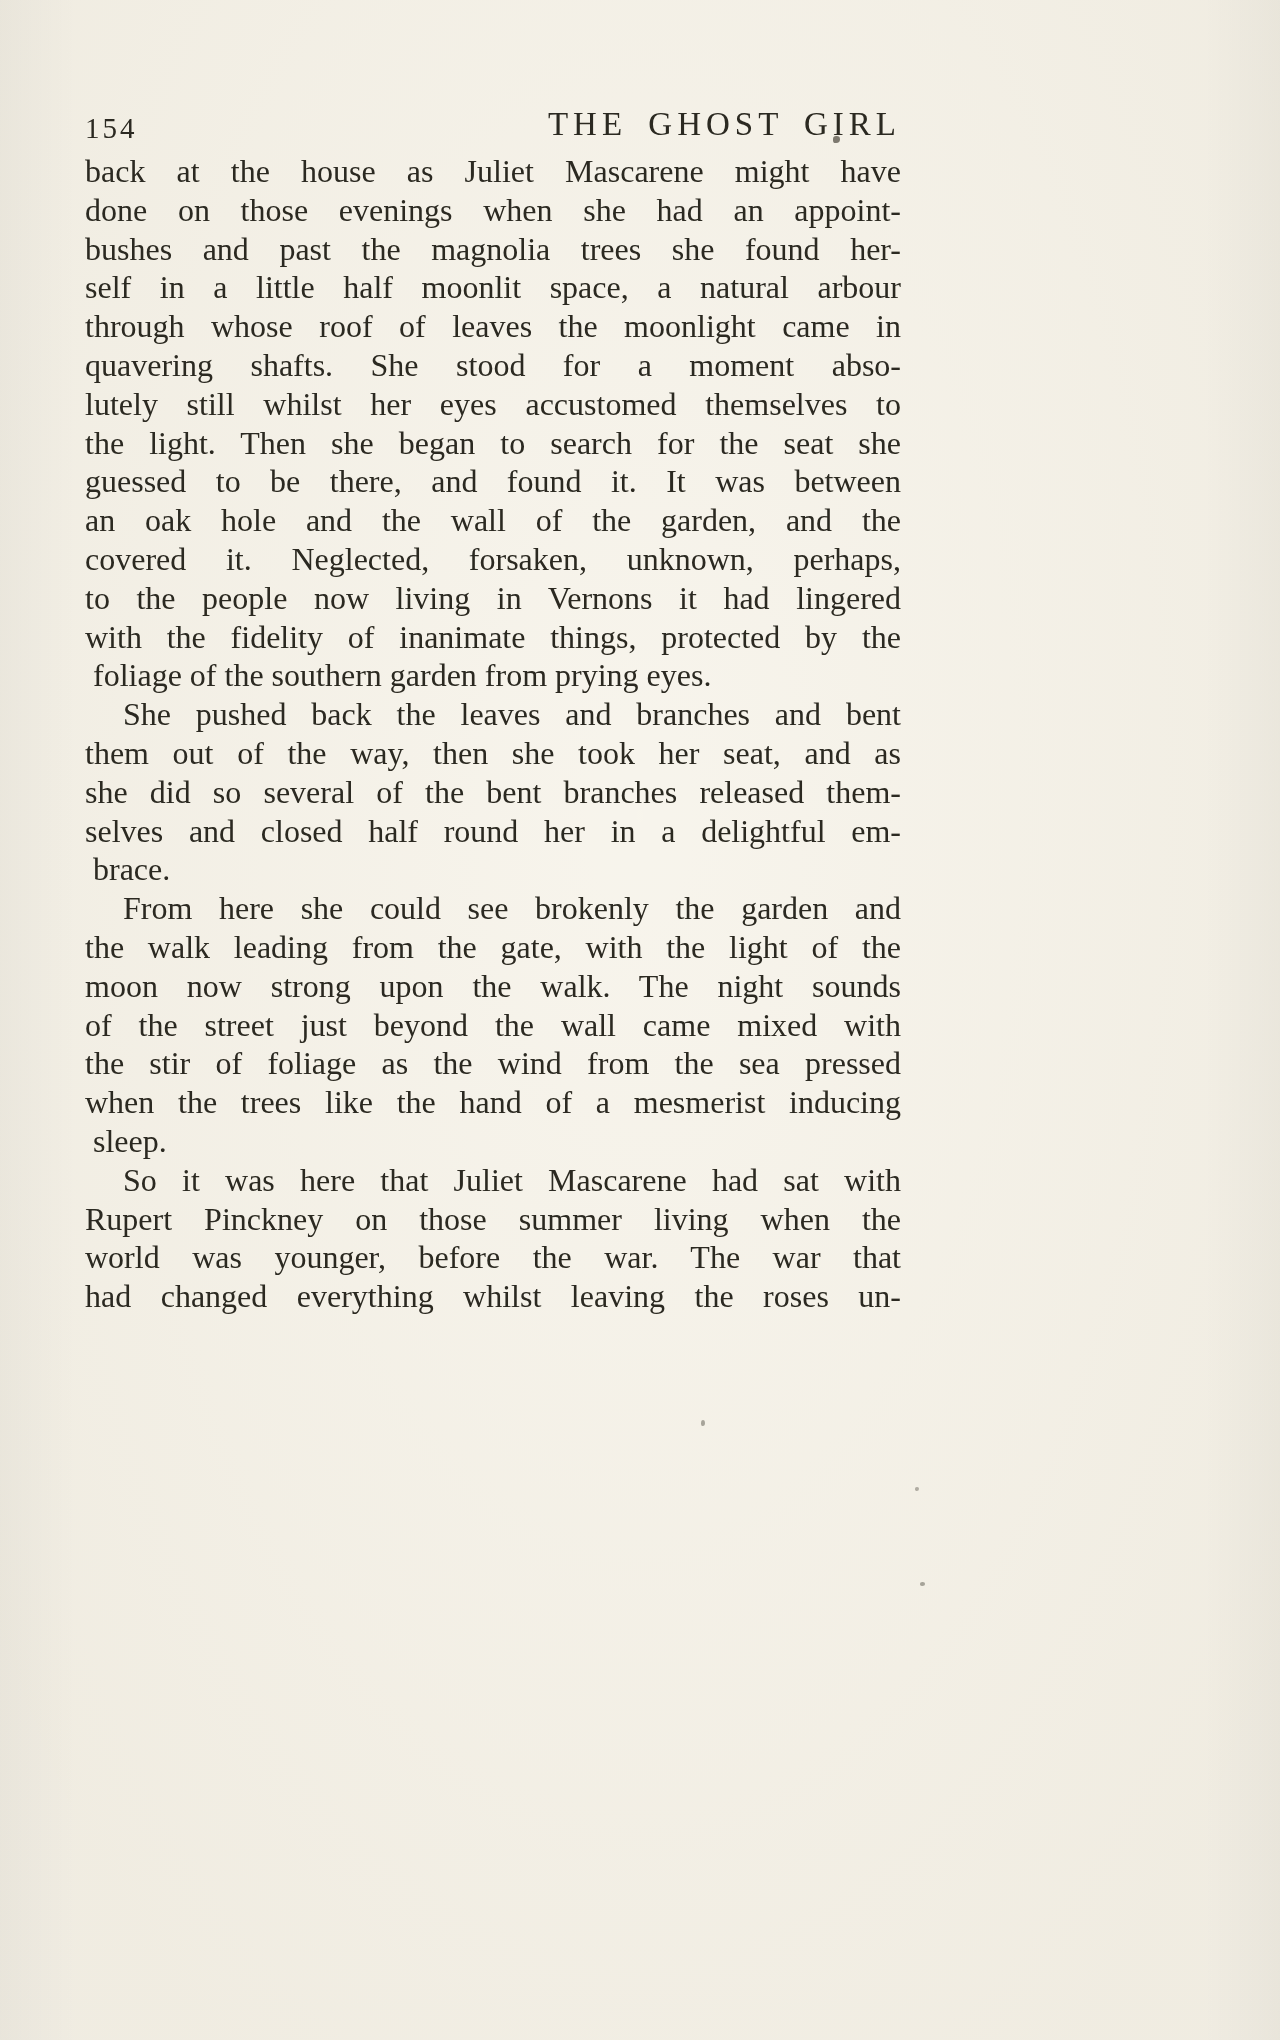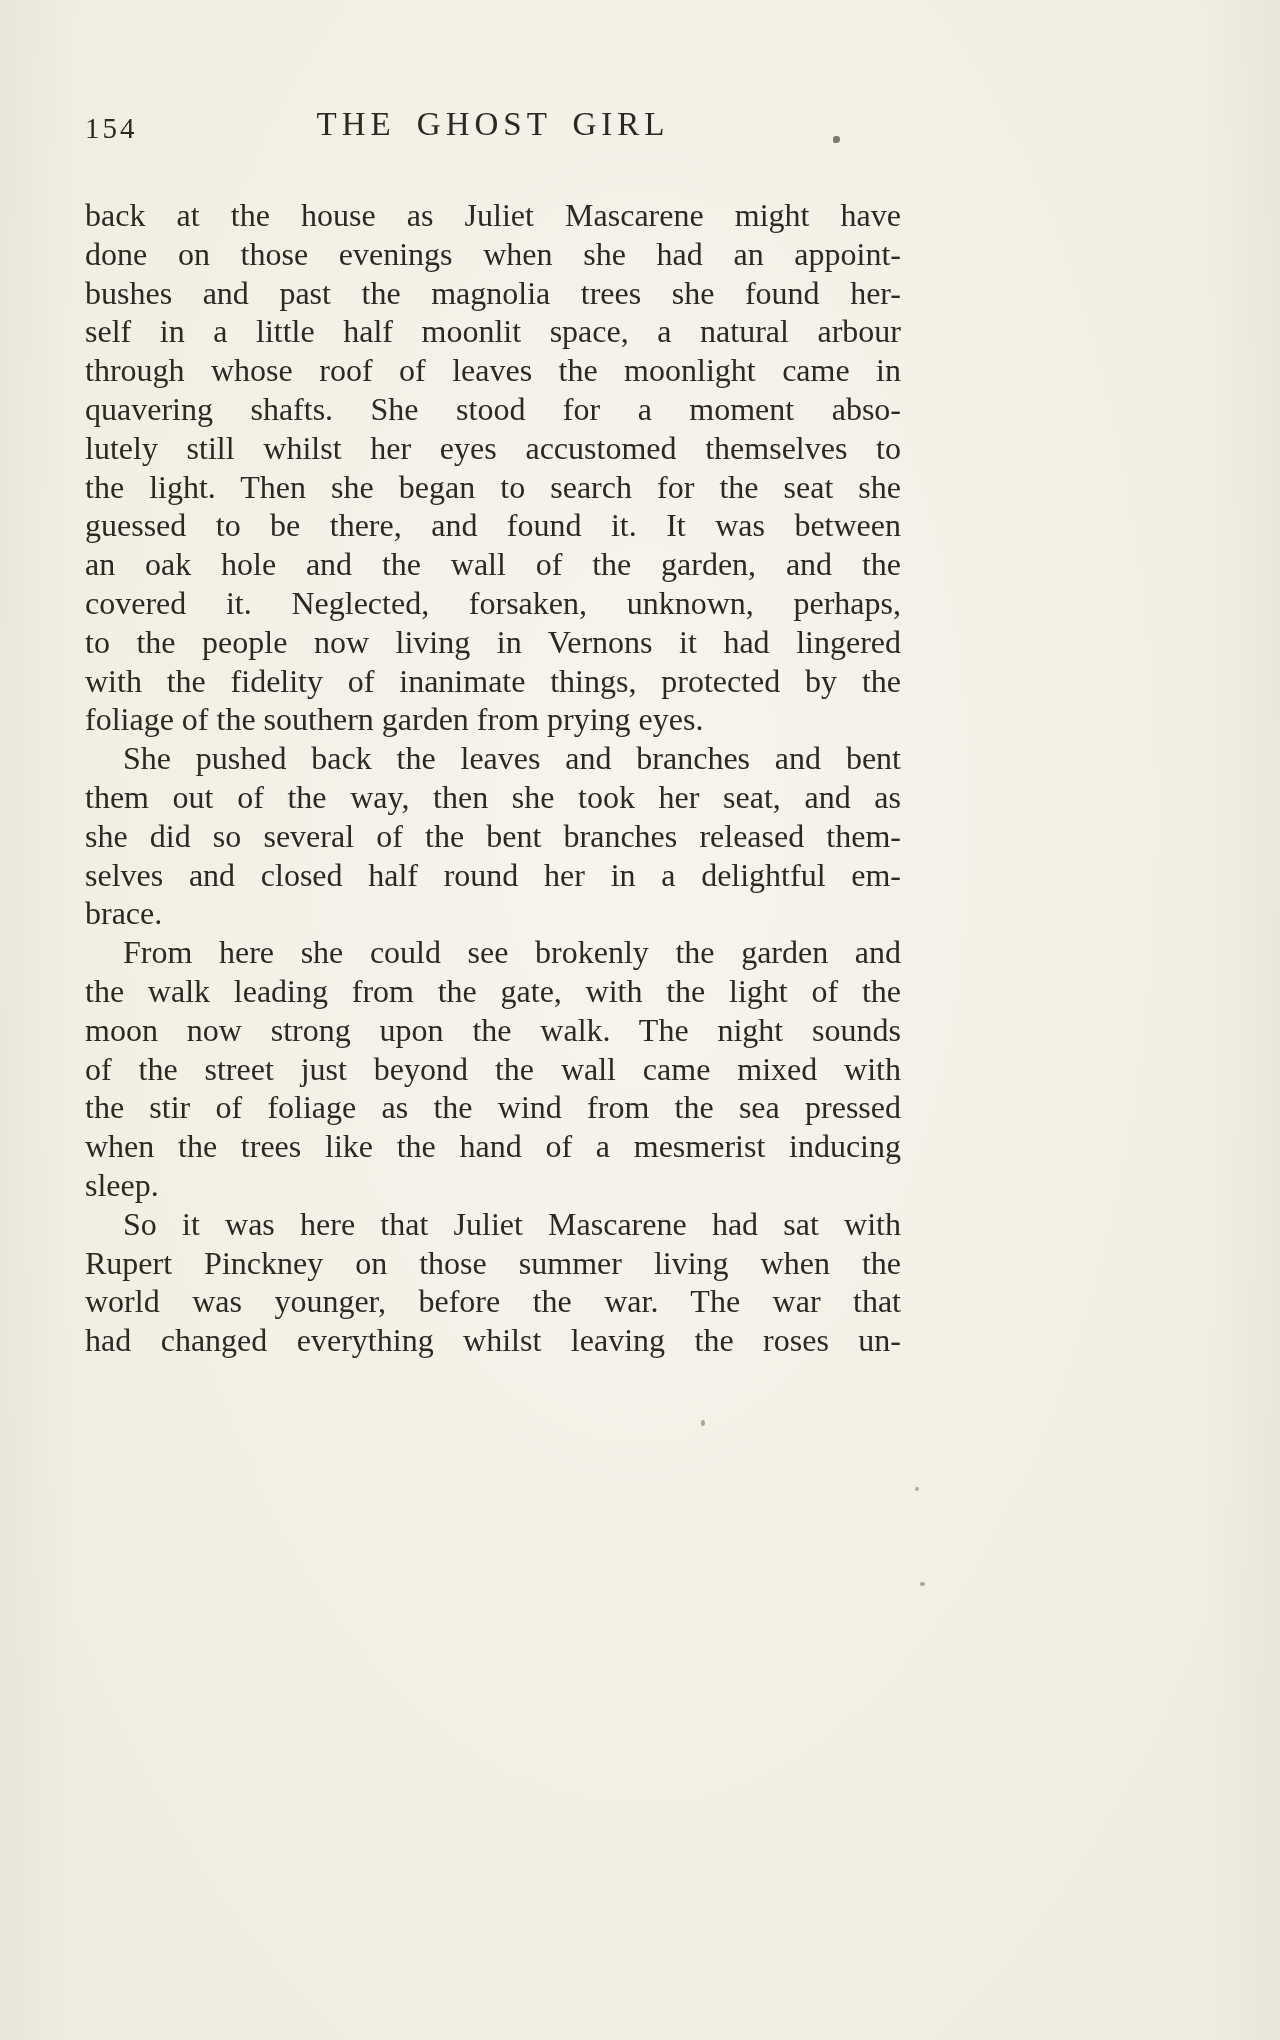--- a/index.html
+++ b/index.html
@@ -25,51 +25,51 @@
   }
   .content{
     position:absolute;
     left:85px;
     top:106px;
     width:816px;
   }
   .page-header{
     position:relative;
     height:46px;
-    margin-bottom:44px;
   }
   .page-number{
     position:absolute;
     left:0;
     top:6px;
     font-size:29px;
     letter-spacing:3px;
   }
   .page-title{
     display:block;
-    text-align:center;
+    text-align:right;
     font-size:33px;
     letter-spacing:5px;
     word-spacing:8px;
     white-space:nowrap;
   }
   .page-body{
     width:816px;
   }
   .para{ margin:0; }
   .line{
     font-size:32px;
     line-height:38.8px;
     text-align:justify;
     text-align-last:justify;
     white-space:normal;
     color:var(--ink);
   }
   .line.last{
     text-align-last:left;
+    margin-left:8px;
   }
   .line.first-indent{
     text-indent:38px;
   }
   
   .speck{
     position:absolute;
     background:#4a463c;
     border-radius:50% 50% 60% 40%;
     opacity:.55;

